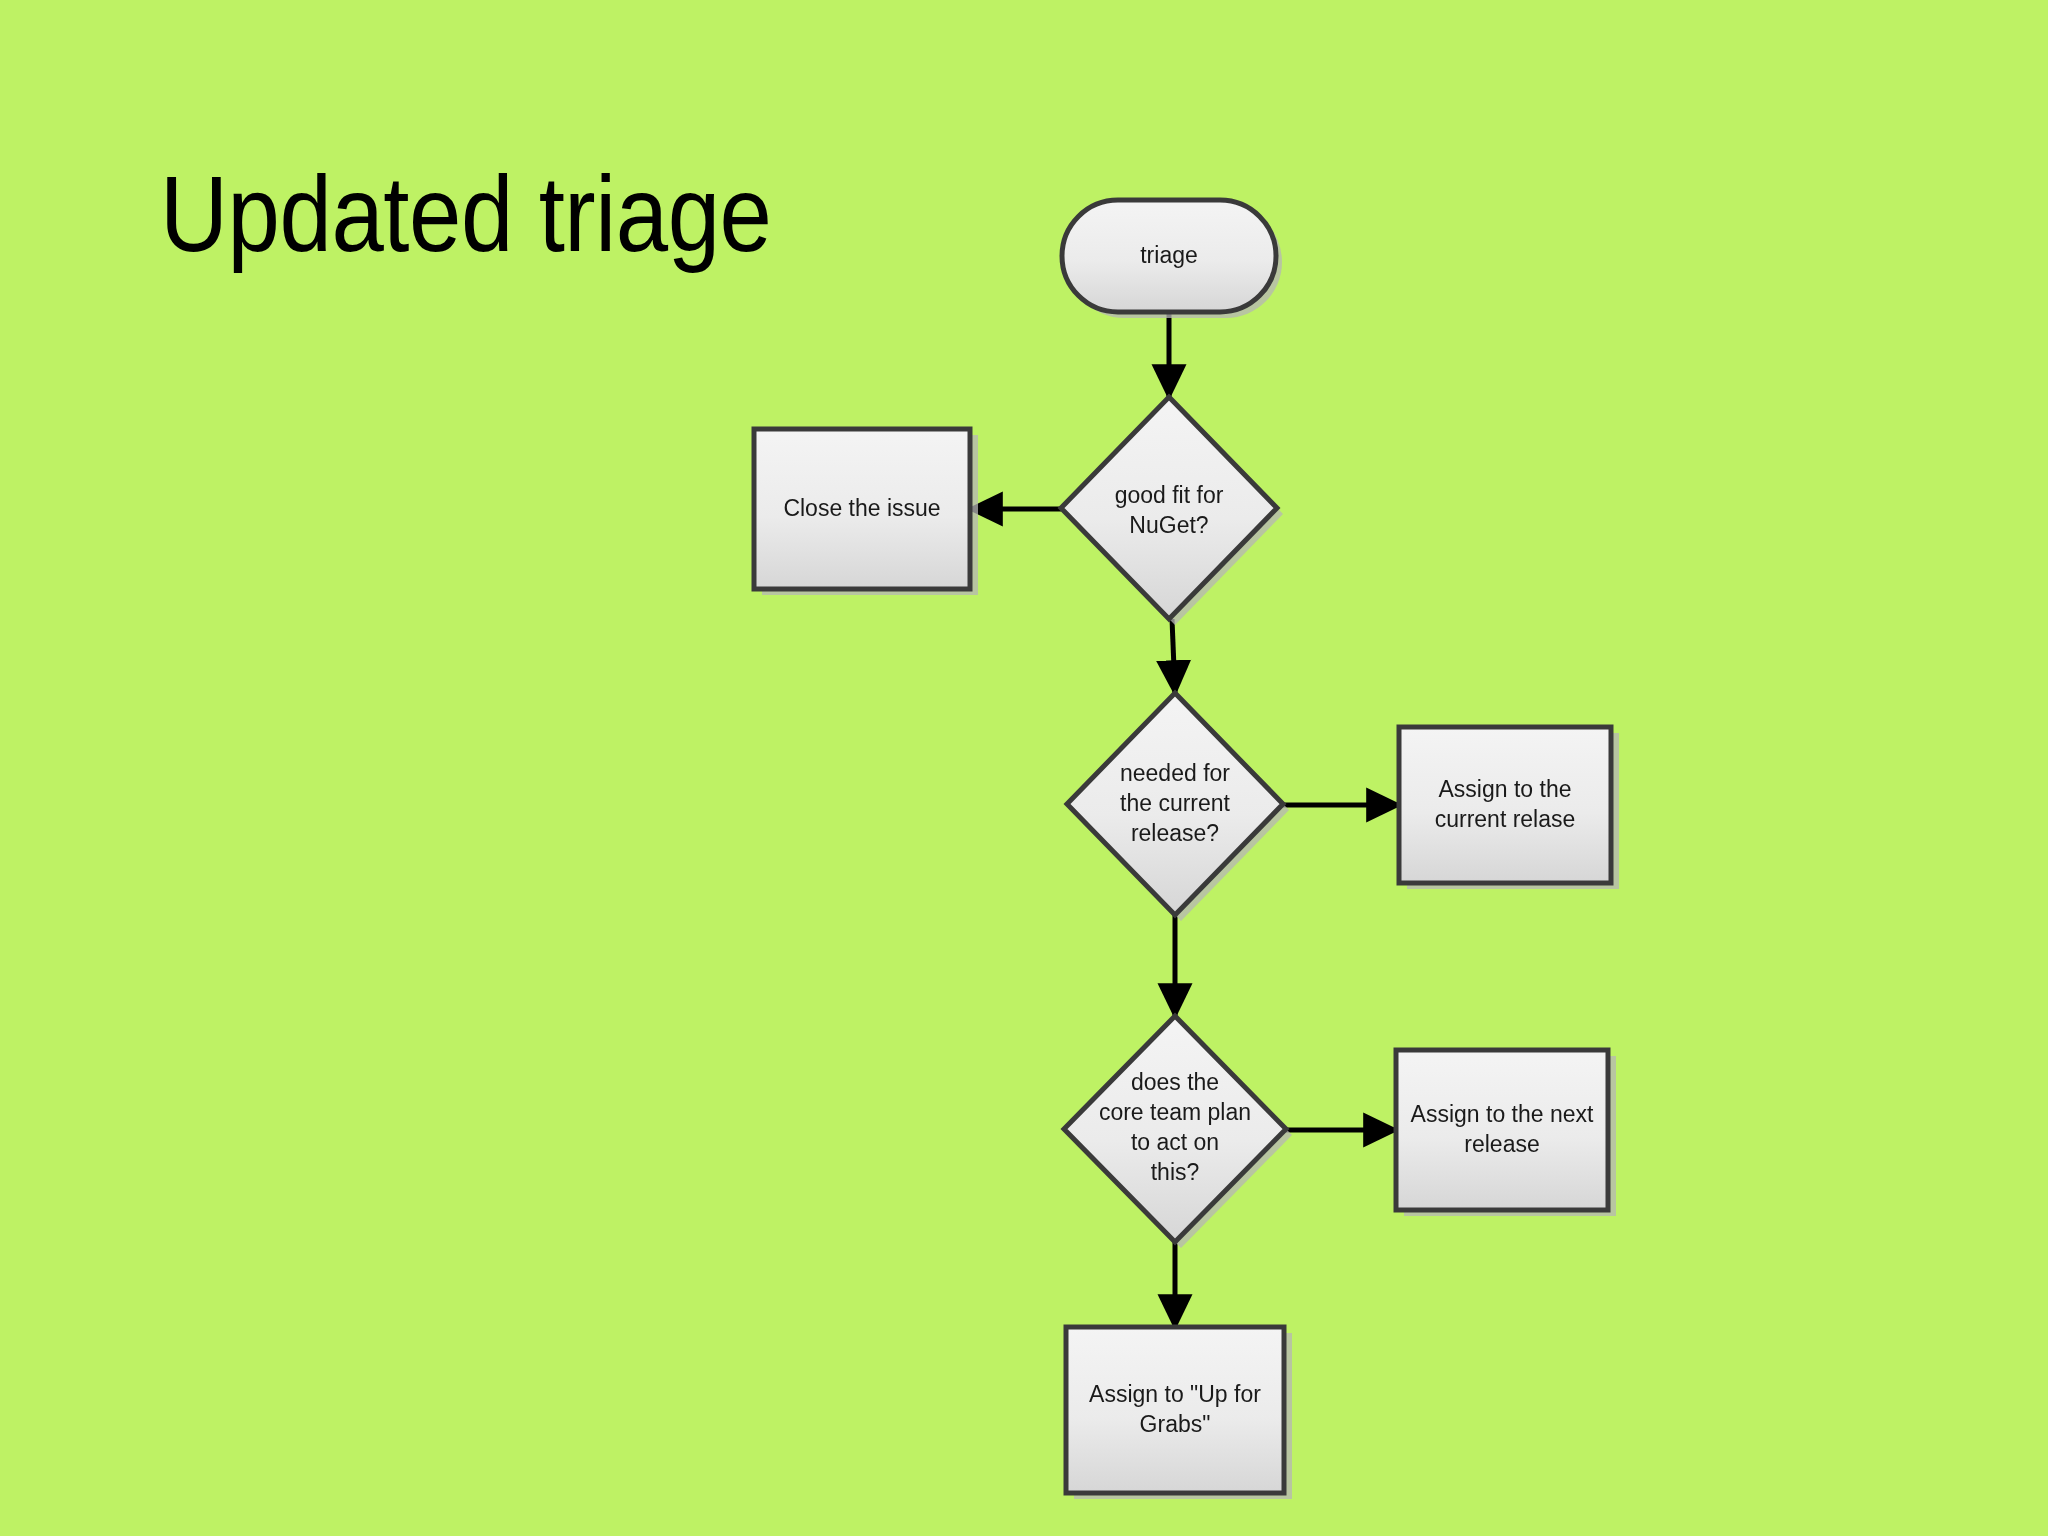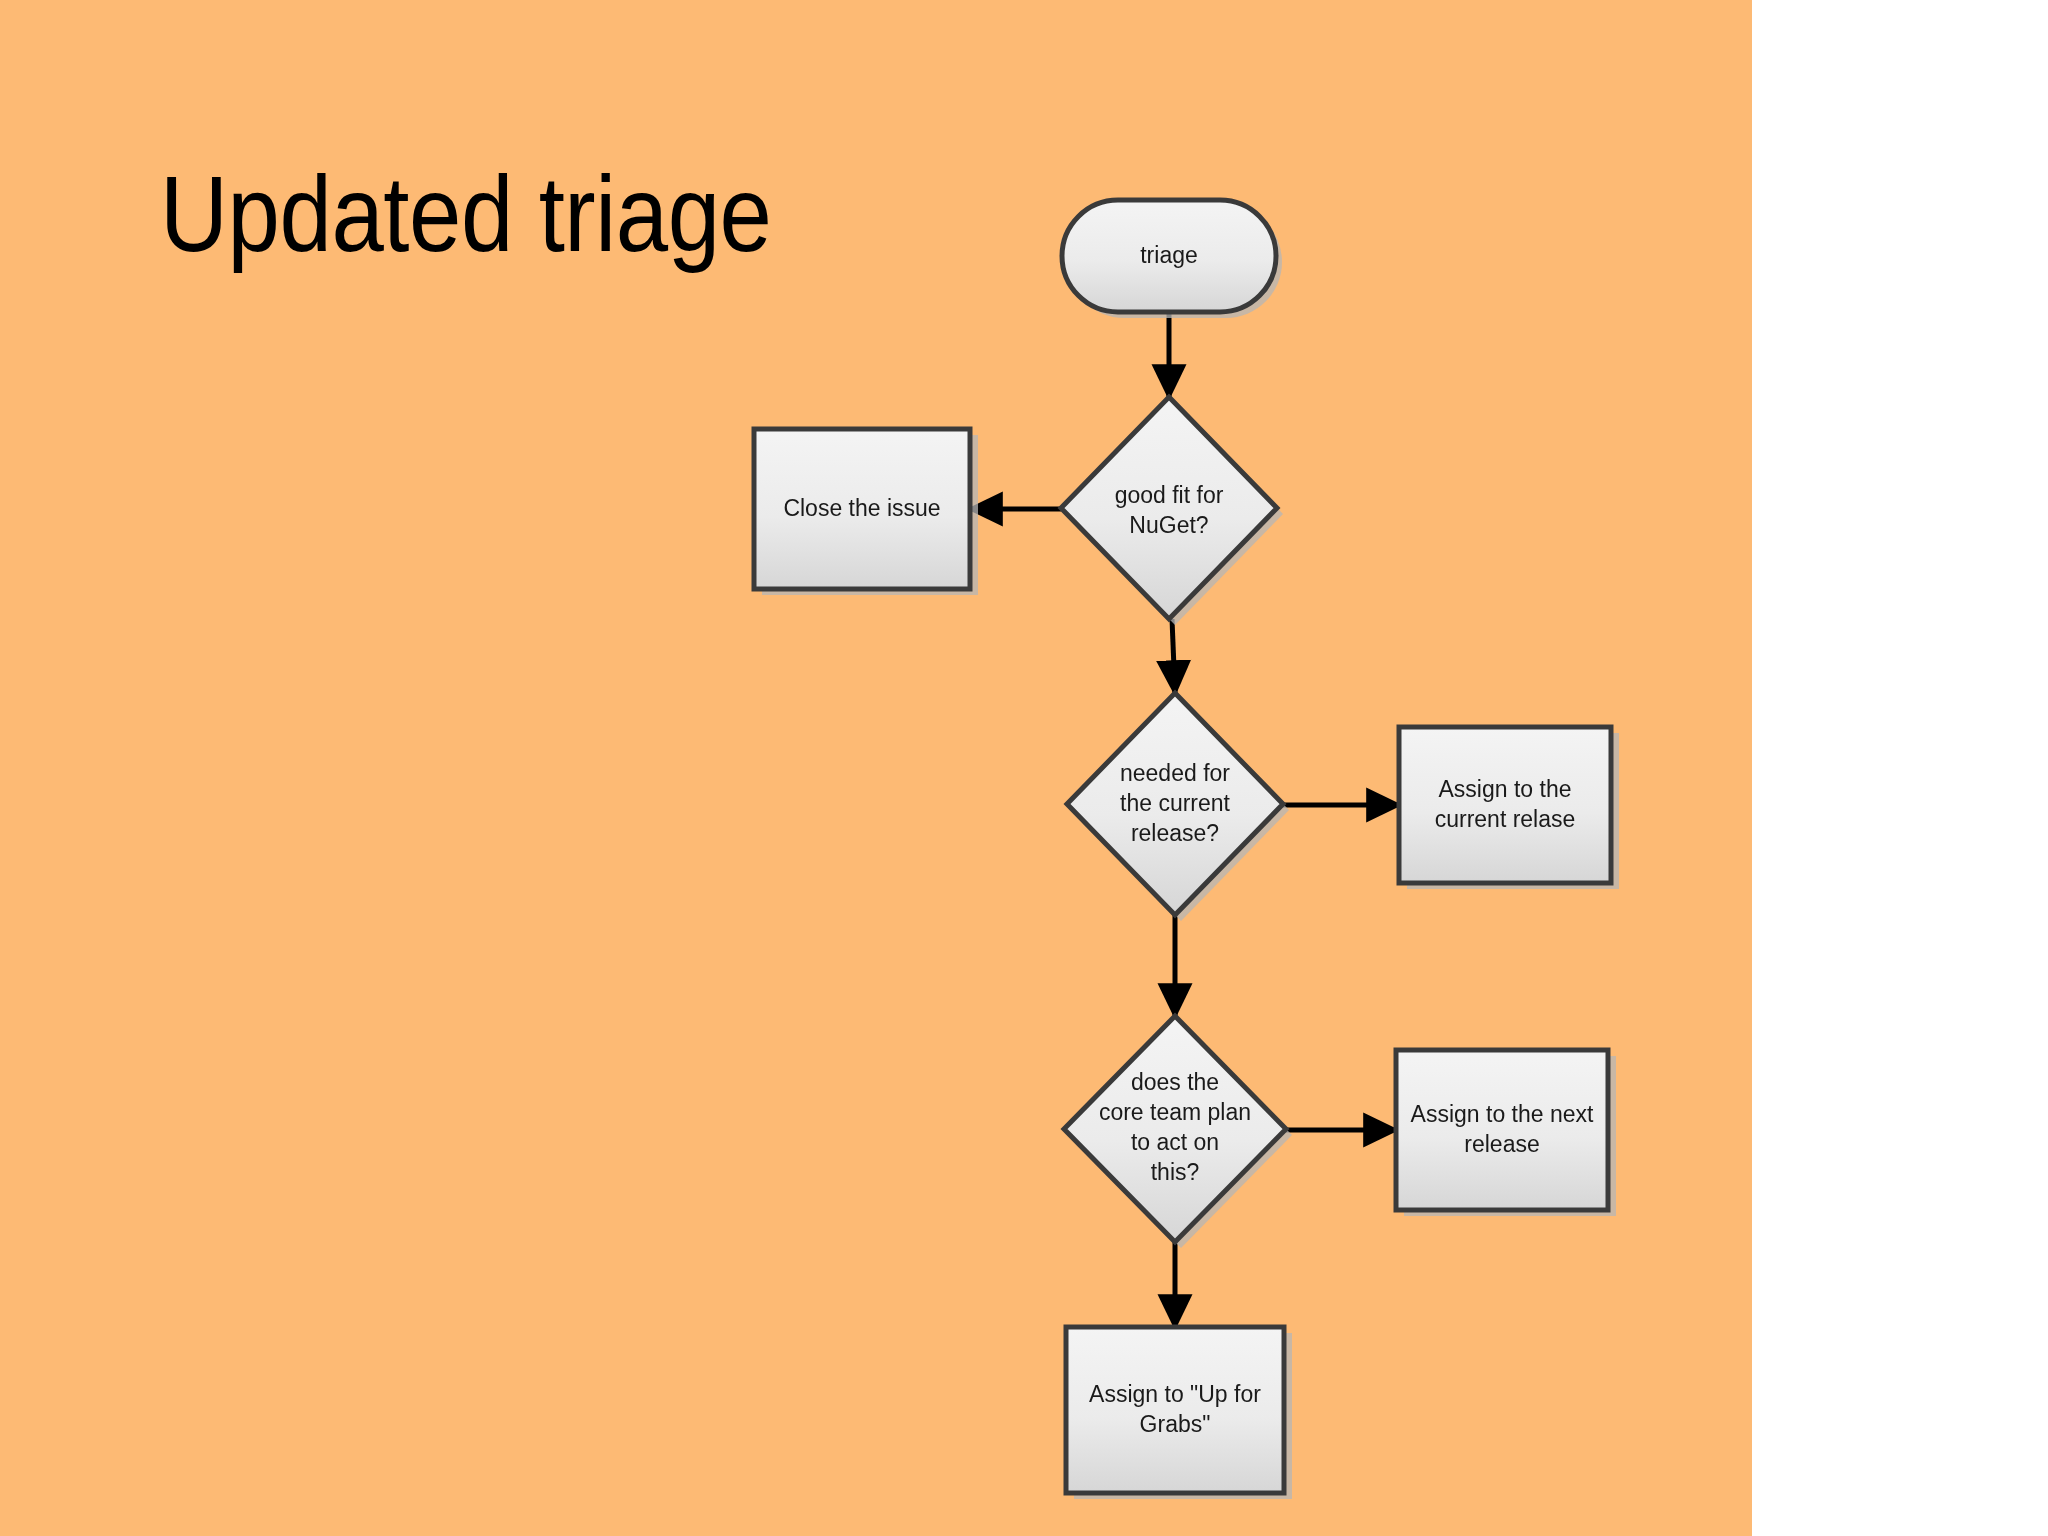--- a/index.html
+++ b/index.html
@@ -10,23 +10,23 @@
   }
   body {
     width: 2048px;
     height: 1536px;
     overflow: hidden;
     font-family: "Liberation Sans", sans-serif;
   }
 
   #slide {
     position: relative;
-    width: 1752px;
+    width: 2048px;
     height: 1536px;
-    background: #fdba74;
+    background: #bef264;
   }
 
   
   #slide-title {
     position: absolute;
     left: 160px;
     top: 158px;
     font-family: "Liberation Sans", sans-serif;
     font-size: 107px;
     font-weight: 400;

